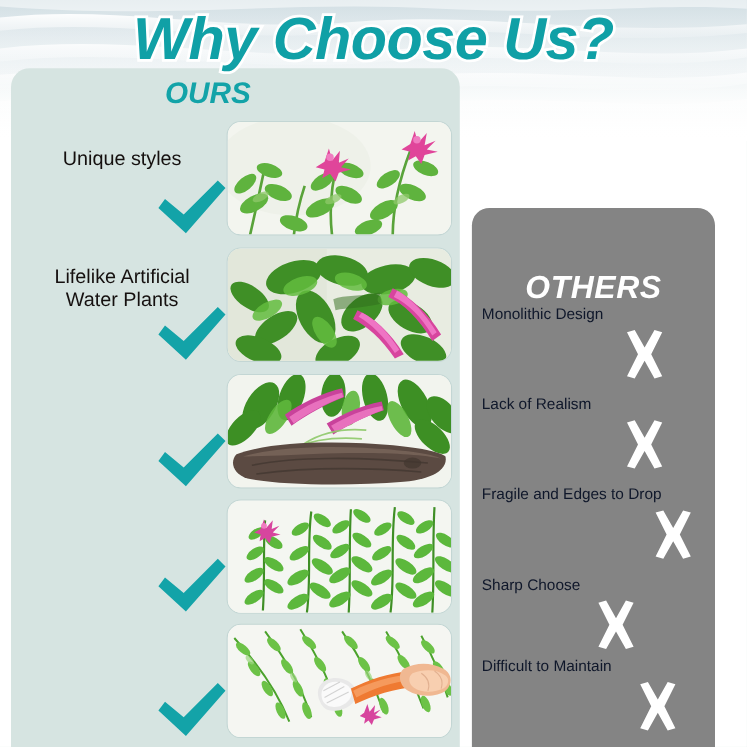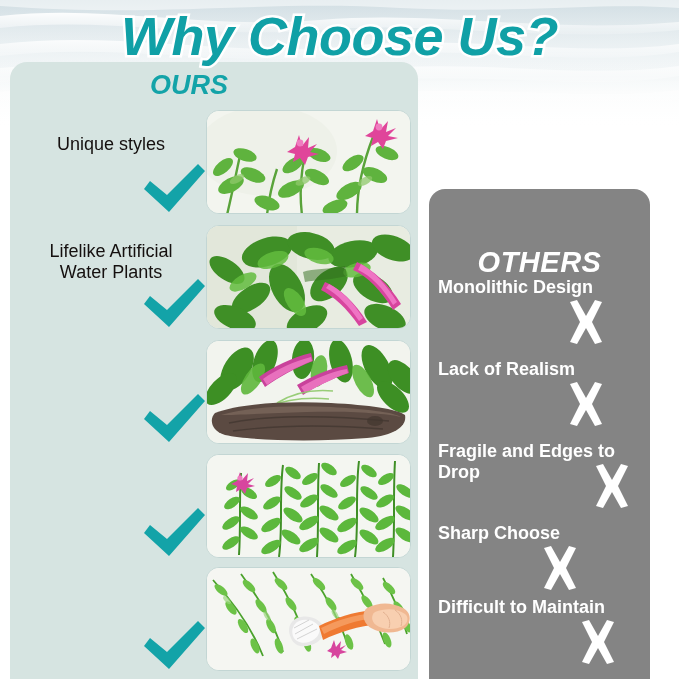--- a/index.html
+++ b/index.html
@@ -71,21 +71,21 @@
   }
   #others-title {
     position:absolute; left:0; top:22px; width:221px;
     text-align:center;
     font-size:29px; font-weight:bold; font-style:italic;
     color:#ffffff; letter-spacing:0.5px;margin-top:35px;
   }
   .others-row { position:absolute; left:0; width:221px; }
   .others-label {
     position:absolute; left:9px; width:208px;
-    font-size:18px; color:#ffffff; font-weight:bold; line-height:1.15;
+    font-size:14px; color:#0f172a; font-weight:normal; line-height:1.15;
     text-align:left;
   }
   .xmark { position:absolute; }
 </style>
 </head>
 <body>
 
 <div id="water-bg">
   <svg width="679" height="128" viewBox="0 0 679 128">
     <defs>

